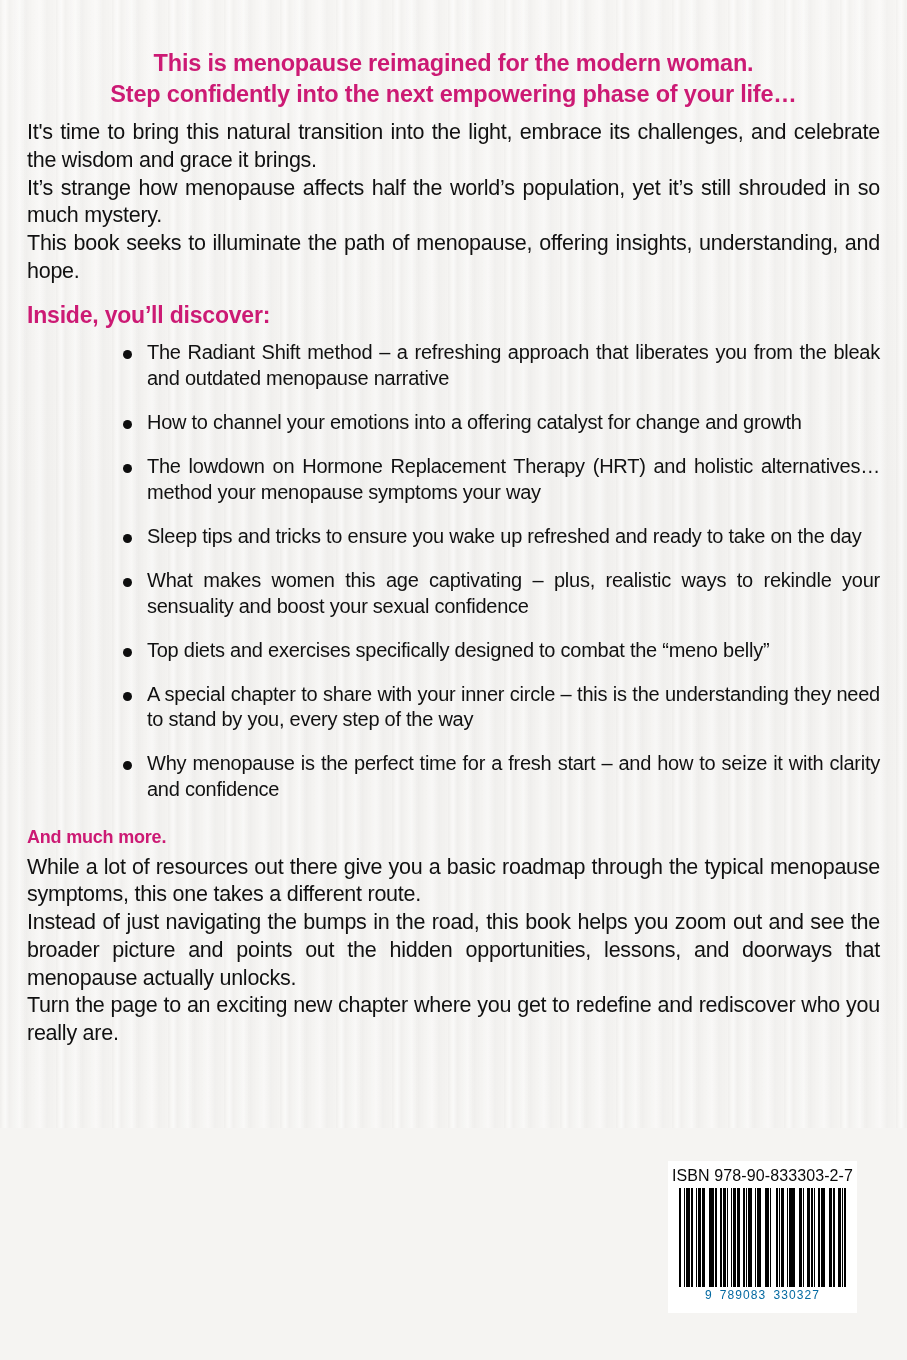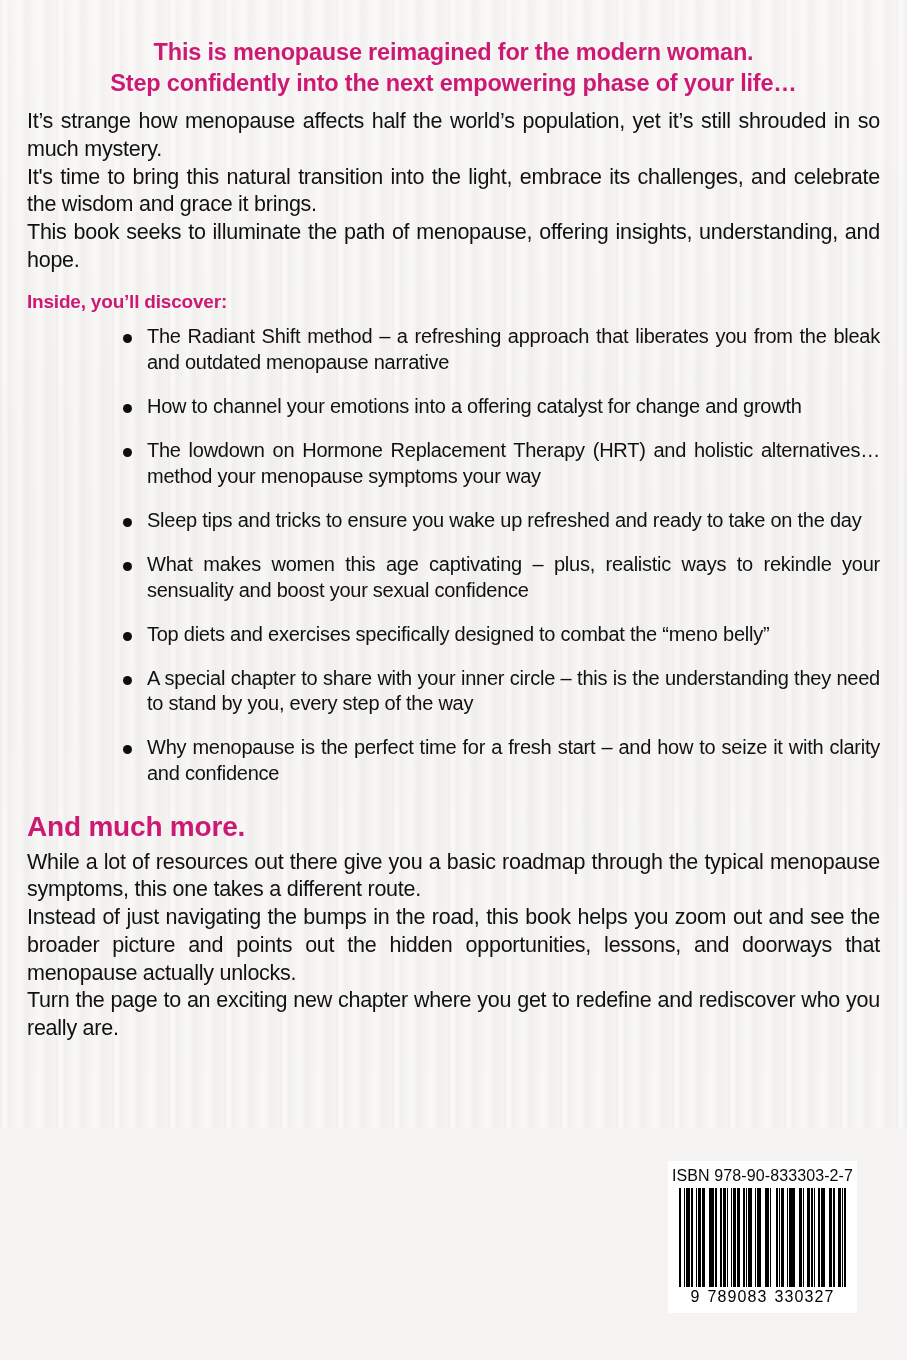--- a/index.html
+++ b/index.html
@@ -25,21 +25,21 @@
     background-image:
       linear-gradient(90deg,
         rgba(0,0,0,0.022) 0px, rgba(0,0,0,0.0) 2px,
         rgba(255,255,255,0.5) 5px, rgba(0,0,0,0.016) 9px,
         rgba(0,0,0,0.0) 14px, rgba(255,255,255,0.45) 19px,
         rgba(0,0,0,0.020) 26px, rgba(0,0,0,0.0) 33px,
         rgba(255,255,255,0.4) 40px, rgba(0,0,0,0.014) 47px,
         rgba(0,0,0,0.0) 56px),
       linear-gradient(180deg, #f7f6f4 0%, #f3f2f0 45%, #f5f4f2 100%);
     background-size: 56px 100%, 100% 100%;
-    padding: 0 27px;
+    padding: 11px 27px;
   }
 
   .headline {
     color: #cc1a74;
     text-align: center;
     font-weight: bold;
     font-size: 23.5px;
     line-height: 1.32;
     letter-spacing: -0.2px;
     padding-top: 37px;
@@ -57,21 +57,21 @@
     text-align: justify;
     margin: 0;
     letter-spacing: -0.25px;
     hyphens: none;
   }
   .para + .para { margin-top: 0px; }
 
   .section-head {
     color: #cc1a74;
     font-weight: bold;
-    font-size: 19px;
+    font-size: 23px;
     letter-spacing: -0.2px;
     margin: 17px 0 11px 0;
   }
 
   ul.benefits {
     list-style: none;
     margin: 0 0 0 0;
     padding: 0 0 0 96px;
   }
   ul.benefits li {
@@ -91,21 +91,21 @@
     top: 10px;
     width: 9px;
     height: 9px;
     background: #0d0d0d;
     border-radius: 50%;
   }
 
   .closing-head {
     color: #cc1a74;
     font-weight: bold;
-    font-size: 28px;
+    font-size: 18px;
     letter-spacing: -0.2px;
     margin: 24px 0 6px 0;
   }
 
   
   .barcode-area {
     position: absolute;
     left: 668px;
     top: 1161px;
     width: 189px;
@@ -140,41 +140,41 @@
   .bars span.t { height: 100%; }
   .bars span.w0 { width: 1px; }
   .bars span.w1 { width: 2px; }
   .bars span.w2 { width: 3px; }
   .bars span.w3 { width: 4px; }
   .bars span.gap { background: transparent; width: 2px; }
   .bars span.gap2 { background: transparent; width: 4px; }
 
   .barcode-digits {
     font-family: "Liberation Sans", sans-serif;
-    font-size: 16px;
-    color: #000000;
+    font-size: 12px;
+    color: #0369a1;
     letter-spacing: 1.1px;
     margin-top: 1px;
     white-space: nowrap;
   }
   .barcode-digits .lead { margin-right: 7px; }
   .barcode-digits .grp { margin-right: 7px; }
 </style>
 </head>
 <body>
 
 <div id="back-cover">
 
   <h1 class="headline">
     <span class="hl-line">This is menopause reimagined for the modern woman.</span>
     <span class="hl-line">Step confidently into the next empowering phase of your life…</span>
   </h1>
 
+  <p class="para">It's time to bring this natural transition into the light, embrace its challenges, and celebrate the wisdom and grace it brings.</p>
   <p class="para">It’s strange how menopause affects half the world’s population, yet it’s still shrouded in so much mystery.</p>
-  <p class="para">It's time to bring this natural transition into the light, embrace its challenges, and celebrate the wisdom and grace it brings.</p>
   <p class="para">This book seeks to illuminate the path of menopause, offering insights, understanding, and hope.</p>
 
   <h2 class="section-head">Inside, you’ll discover:</h2>
 
   <ul class="benefits">
     <li>
       <span class="bullet"></span>
       <span>The Radiant Shift method – a refreshing approach that liberates you from the bleak and outdated menopause narrative</span>
     </li>
     <li>

